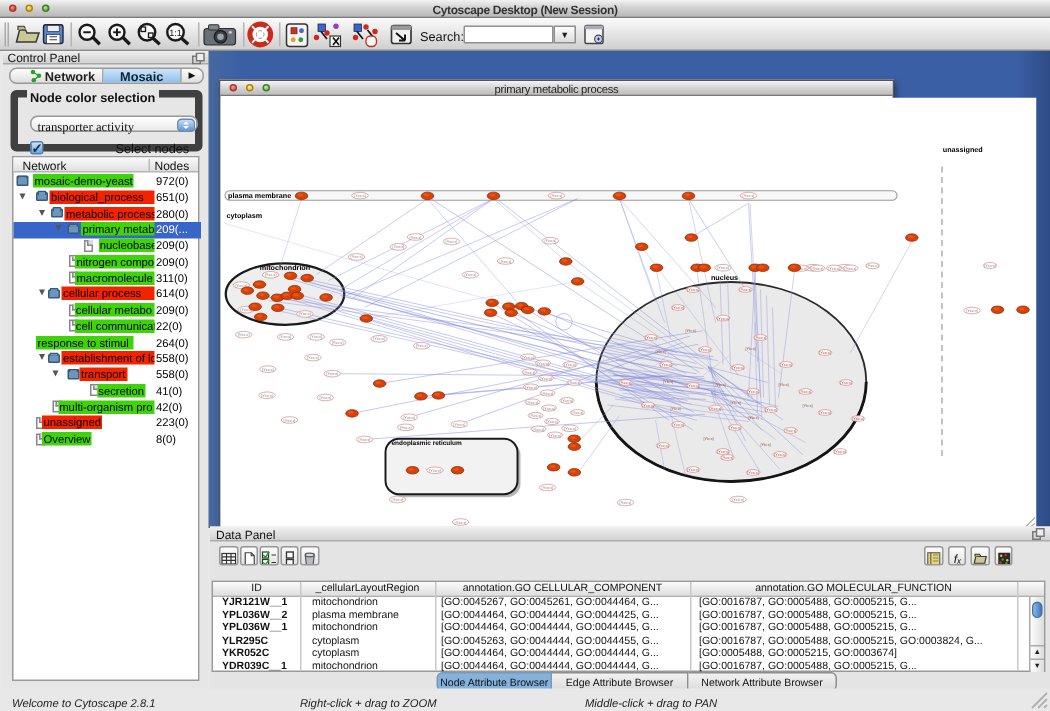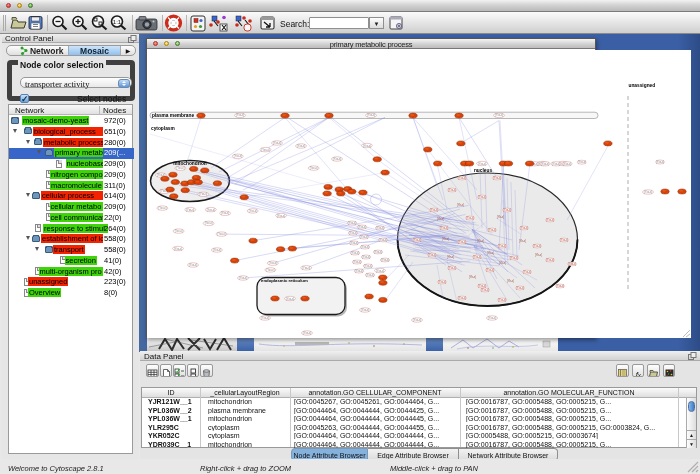--- a/index.html
+++ b/index.html
@@ -74,21 +74,21 @@
 .arr { position:absolute; top:2.5px; width:0; height:0;
   border-left:2.8px solid transparent; border-right:2.8px solid transparent; border-top:4px solid #555; }
 .fold { position:absolute; top:1.8px; width:8px; height:6.5px; background:#6d96bc;
   border:0.6px solid #3a5a7a; border-radius:1px; }
 .fold:before { content:""; position:absolute; left:0px; top:-1.8px; width:4px; height:1.5px;
   background:#6d96bc; border:0.6px solid #3a5a7a; border-bottom:none; border-radius:1px 1px 0 0;}
 .file { position:absolute; top:1px; width:6px; height:8px; background:#fdfdfd; border:0.6px solid #888; }
 .file:before { content:""; position:absolute; right:-0.5px; top:-0.5px; width:2.5px; height:2.5px;
   background:#ddd; border-left:0.6px solid #888; border-bottom:0.6px solid #888;}
 
-#iw { position:absolute; left:7px; top:4px; width:450px; height:300px;
+#iw { position:absolute; left:7px; top:19px; width:450px; height:300px;
   border:1px solid #555; background:#fff; box-shadow:1px 2px 4px rgba(0,0,0,0.4);}
 #iwtb { position:absolute; left:0; top:0; width:100%; height:9.5px;
   background:linear-gradient(#f4f4f4,#cfcfcf 60%,#bdbdbd); border-bottom:1px solid #777;}
 #iwtb .ttl { position:absolute; left:0; right:0; top:1px; text-align:center; font-size:7.5px; color:#222; letter-spacing:-0.2px; }
 #iwtb .tl { top:2.2px; width:5px; height:5px; }
 #iwtb .t1 { left:6px;  background:radial-gradient(circle at 35% 30%,#ff9a8a,#e2463c); border:0.3px solid #a33;}
 #iwtb .t2 { left:17px; background:radial-gradient(circle at 35% 30%,#ffe9a8,#f0b440); border:0.3px solid #a80;}
 #iwtb .t3 { left:27.5px; background:radial-gradient(circle at 35% 30%,#c8f0a0,#5fb53e); border:0.3px solid #473;}
 #cv { position:absolute; left:0; top:10.5px; width:544px; height:288px; }
 
@@ -123,20 +123,21 @@
 #atabs { left:291px; top:448px; height:13px; font-size:7px; }
 .atab { position:absolute; top:0; height:13px; line-height:13px; text-align:center;
   background:linear-gradient(#f2f2f2,#dcdcdc); border:1px solid #8f8f8f; color:#111; white-space:nowrap;}
 </style>
 </head>
 <body>
 <div class="abs" id="titlebar">
   <div class="tl t1"></div>
     <div class="tl t2"></div>
     <div class="tl t3"></div>
+  <div class="ttl">Cytoscape Desktop (New Session)</div>
 </div>
 <div class="abs" id="toolbar">
   <div id="tbicons"><svg width="700" height="22" viewBox="0 0 700 22">
     <line x1="3.5" y1="3" x2="3.5" y2="19" stroke="#aaa" stroke-width="1"></line>
     <line x1="5.5" y1="3" x2="5.5" y2="19" stroke="#aaa" stroke-width="1"></line>
 
     <path d="M11 16 L13 8 L17 8 L18 10 L26 10 L24 16 Z" fill="#c8c89a" stroke="#3a3a2a" stroke-width="1"></path>
     <path d="M12 8 L12 5.5 L16 5.5 L17 7" fill="#b8b88a" stroke="#3a3a2a" stroke-width="0.8"></path>
 
     <rect x="29" y="4.5" width="13" height="12.5" rx="1.5" fill="#5588cc" stroke="#223" stroke-width="0.9"></rect>
@@ -297,21 +298,21 @@
           <span class="lbl g" style="left:40.5px;width:53.5px;">cellular metabo</span>
           <span class="num" style="">209(0)</span>
         </div>
     <div class="trow" style="top:107.2px;">
           <span class="file" style="left:36.7px;"></span>
           <span class="lbl g" style="left:40.5px;width:53.5px;">cell communicat</span>
           <span class="num" style="">22(0)</span>
         </div>
     <div class="trow" style="top:118.0px;">
           <span class="file" style="left:25.8px;"></span>
-          <span class="lbl g" style="left:34px;width:64.5px;">response to stimul</span>
+          <span class="lbl g" style="left:15px;width:64.5px;">response to stimul</span>
           <span class="num" style="">264(0)</span>
         </div>
     <div class="trow" style="top:128.8px;">
           <span class="arr" style="left:16.7px;"></span>
           <span class="fold" style="left:23px;"></span>
           <span class="lbl r" style="left:32px;width:62px;">establishment of lo</span>
           <span class="num" style="">558(0)</span>
         </div>
     <div class="trow" style="top:139.5px;">
           <span class="arr" style="left:25.8px;"></span>

